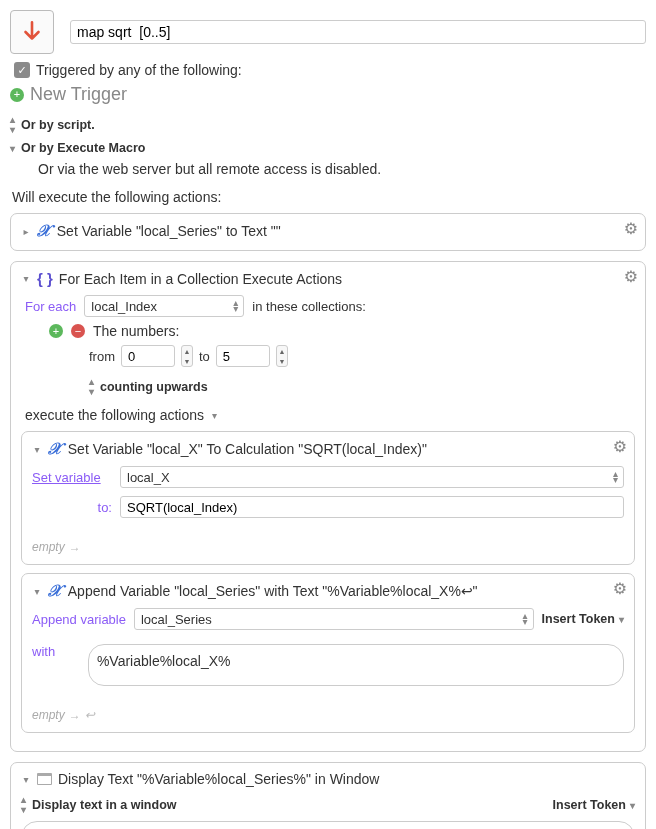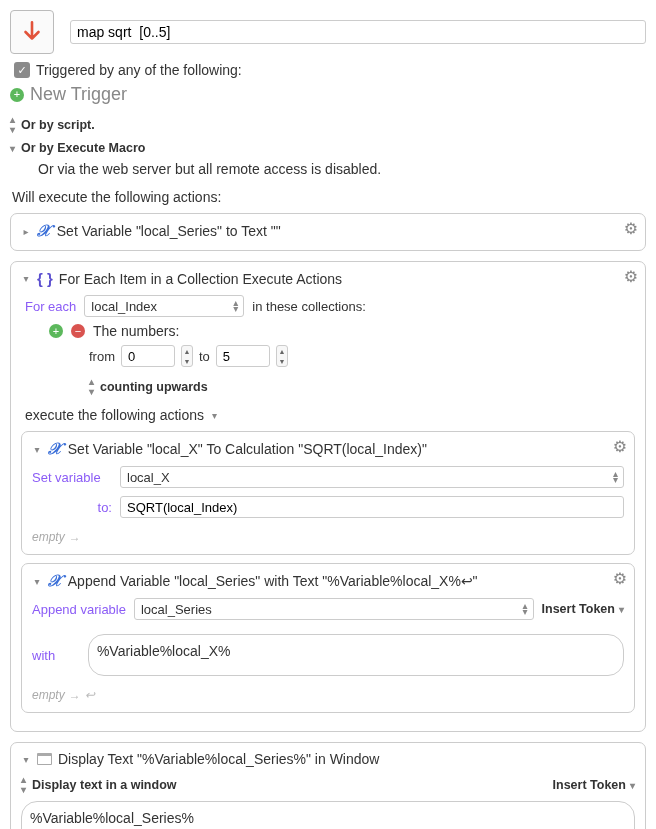--- a/index.html
+++ b/index.html
@@ -83,21 +83,21 @@
   .select-chev { position: absolute; right: 5px; font-size: 10px; color: #888; line-height: 0.6; }
   .stepper {
     display: inline-flex; flex-direction: column; border: 1px solid #ccc; border-radius: 3px;
     width: 12px; height: 22px; font-size: 7px; color: #666; justify-content: space-around; align-items: center;
     background: #f7f7f7;
   }
   .numbers-row { display:flex; align-items:center; gap:8px; margin: 6px 0 6px 28px; font-size: 14px; }
   .from-row { display:flex; align-items:center; gap:6px; margin: 6px 0 6px 68px; }
   .counting-row { display:flex; align-items:center; gap:6px; margin: 10px 0 10px 68px; font-weight:600; font-size:12.5px; }
   .exec-following { margin: 8px 0 4px 4px; font-size: 14px; display:flex; align-items:center; gap:8px; }
-  .empty-footer { color:#aaa; font-style:italic; font-size:12px; margin-top:12px; display:flex; align-items:flex-end; gap:4px; }
+  .empty-footer { color:#aaa; font-style:italic; font-size:12px; margin-top:22px; display:flex; align-items:flex-end; gap:4px; }
   .faint-arrow { color:#bbb; font-size:12px; }
   .token-area {
     border: 1px solid #ccc; border-radius: 16px; padding: 8px; font-size: 14px;
     margin-top: 6px; min-height: 42px; width: 100%;
   }
   .insert-token { font-weight:600; font-size:12.5px; display:inline-flex; align-items:center; gap:4px; }
   .display-head-row {
     display:flex; align-items:center; justify-content:space-between; margin-top:8px;
   }
   .display-head-left { display:flex; align-items:center; gap:6px; font-weight:600; font-size:12.5px; }
@@ -200,21 +200,21 @@
 
     <div class="nested-card">
       <span class="gear">⚙</span>
       <div class="card-inner">
         <div class="action-title-row">
           <span class="disclosure">▾</span>
           <span class="var-icon var-blue">𝒳</span>
           <span>Set Variable "local_X" To Calculation "SQRT(local_Index)"</span>
         </div>
         <div class="field-row">
-          <span class="field-label" style="width:80px;">Set variable</span>
+          <span class="field-label" style="width:80px;text-decoration:underline;">Set variable</span>
           <div class="select-like flex1">
             <span>local_X</span>
             <span class="select-chev">▴<br>▾</span>
           </div>
         </div>
         <div class="field-row">
           <span class="field-label" style="width:80px; text-align:right;">to:</span>
           <input class="text-input flex1" value="SQRT(local_Index)" style="">
         </div>
         <div class="empty-footer">
@@ -236,21 +236,21 @@
           <span class="field-label">Append variable</span>
           <div class="select-like" style="flex:1;">
             <span>local_Series</span>
             <span class="select-chev">▴<br>▾</span>
           </div>
           <span class="insert-token">
             <span>Insert Token</span>
             <span class="chev">▾</span>
           </span>
         </div>
-        <div class="field-row" style="align-items:center;gap:27px;">
+        <div class="field-row" style="align-items:flex-start;gap:27px;">
           <span class="field-label" style="width:32px; padding-top:6px;">with</span>
           <div class="token-area">%Variable%local_X%</div>
         </div>
         <div class="empty-footer">
           <span>empty</span>
           <span class="faint-arrow">→</span>
           <span class="empty-return">↩</span>
         </div>
       </div>
     </div>

